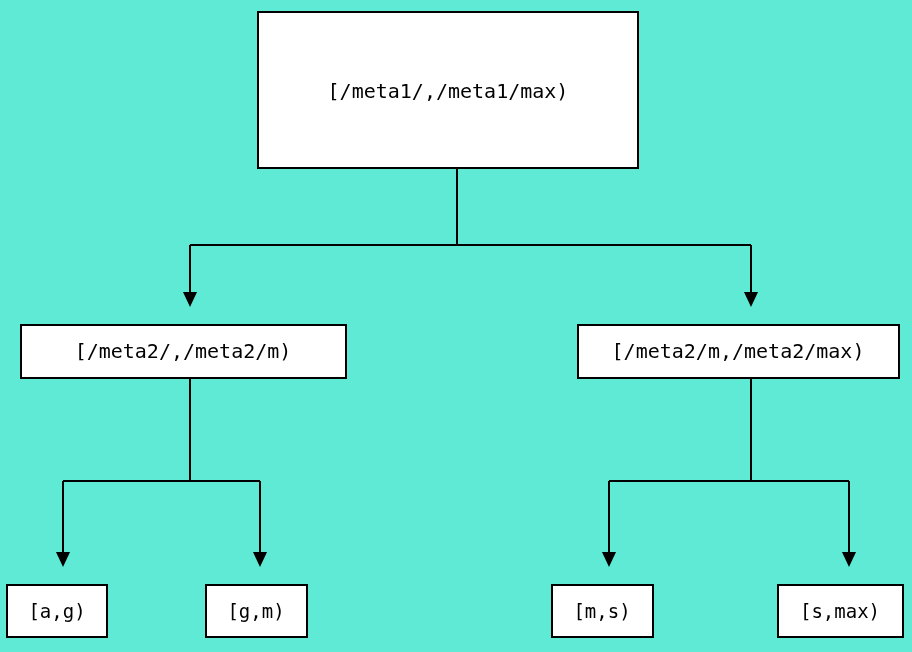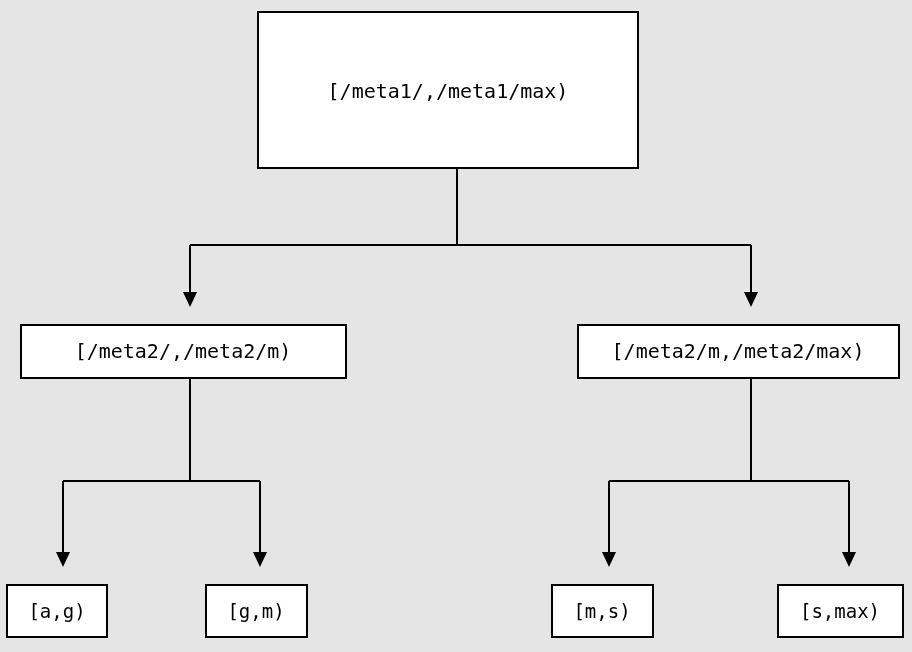--- a/index.html
+++ b/index.html
@@ -11,21 +11,21 @@
   body {
     width: 912px;
     height: 652px;
     font-family: "DejaVu Sans Mono", "Liberation Mono", monospace;
     overflow: hidden;
   }
   #diagram-root {
     position: relative;
     width: 912px;
     height: 652px;
-    background: #e5e5e5;
+    background: #5eead4;
   }
   svg.diagram-canvas {
     position: absolute;
     top: 0;
     left: 0;
     width: 912px;
     height: 652px;
     display: block;
   }
   .node-box {

